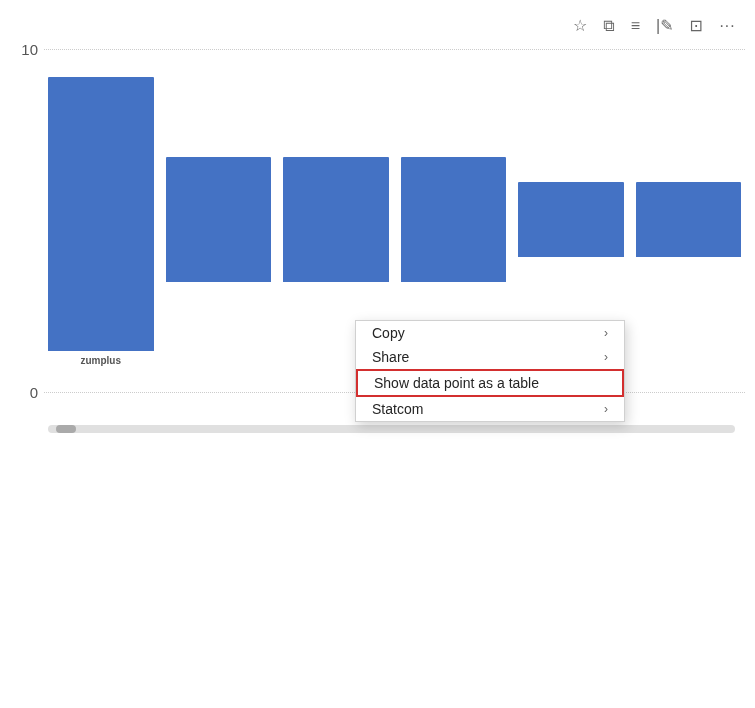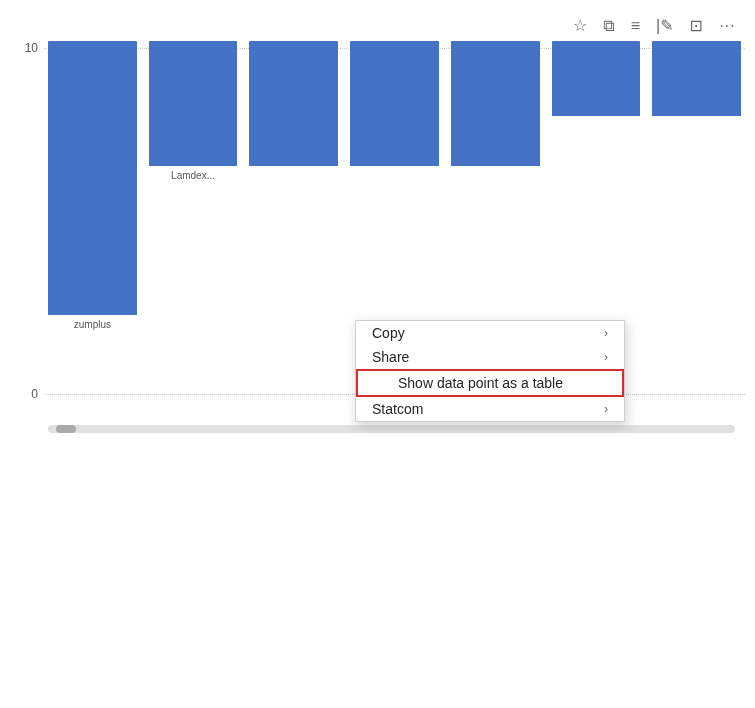--- a/index.html
+++ b/index.html
@@ -88,43 +88,44 @@
       justify-content: space-between;
     }
 
     .grid-line {
       display: flex;
       align-items: center;
       width: 100%;
     }
 
     .grid-line-label {
-      font-size: 12px;
+      font-size: 15px;
       color: #555;
       width: 24px;
       text-align: right;
       margin-right: 6px;
       flex-shrink: 0;
     }
 
     .grid-line-dash {
       flex: 1;
       border-top: 1px dotted #ccc;
     }
 
     .bars-area {
       position: absolute;
       bottom: 40px;
       left: 30px;
       right: 0;
       top: 0;
       display: flex;
-      align-items: flex-start;
+      align-items: center;
       gap: 12px;
       padding: 0 4px;
+      font-weight: bold;
     }
 
     .bar-group {
       display: flex;
       flex-direction: column;
       align-items: center;
       flex: 1;
     }
 
     .bar {
@@ -190,21 +191,20 @@
       color: #666;
     }
 
     .highlighted-group {
       border: 2px solid #d32f2f;
       margin: 0;
     }
 
     .highlighted-group .menu-item {
       border: none;
-      margin-left: 24px;
     }
   </style>
 </head>
 <body>
 
 <div class="header-area">
   <div class="title-block">
     <span class="main-title"></span>
     <span class="sub-title"></span>
   </div>
@@ -233,24 +233,20 @@
       </div>
     </div>
 
     <div class="bars-area" id="bars-area">
     <div class="bar-group">
           <div class="bar" style="height: 274px;"></div>
           <div class="bar-label">zumplus</div>
         </div>
         <div class="bar-group">
           <div class="bar" style="height: 125px;"></div>
-          <div class="bar-label">Lamdex...</div>
-        </div>
-        <div class="bar-group">
-          <div class="bar" style="height: 125px;"></div>
           <div class="bar-label"></div>
         </div>
         <div class="bar-group">
           <div class="bar" style="height: 125px;"></div>
           <div class="bar-label"></div>
         </div>
         <div class="bar-group">
           <div class="bar" style="height: 125px;"></div>
           <div class="bar-label"></div>
         </div>

